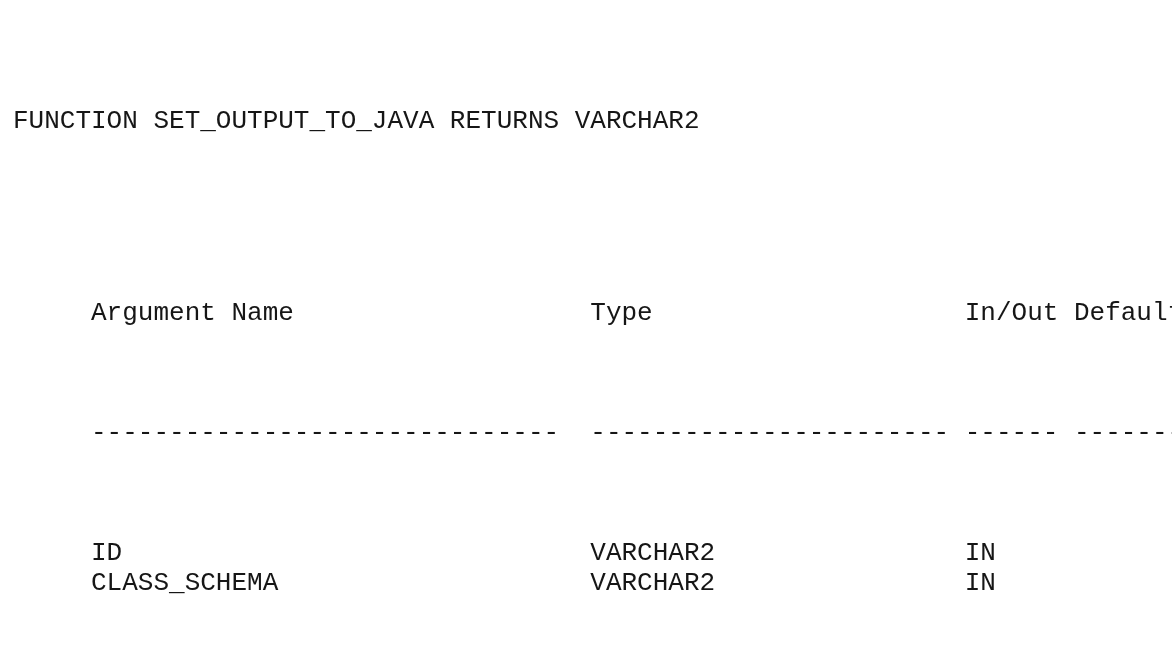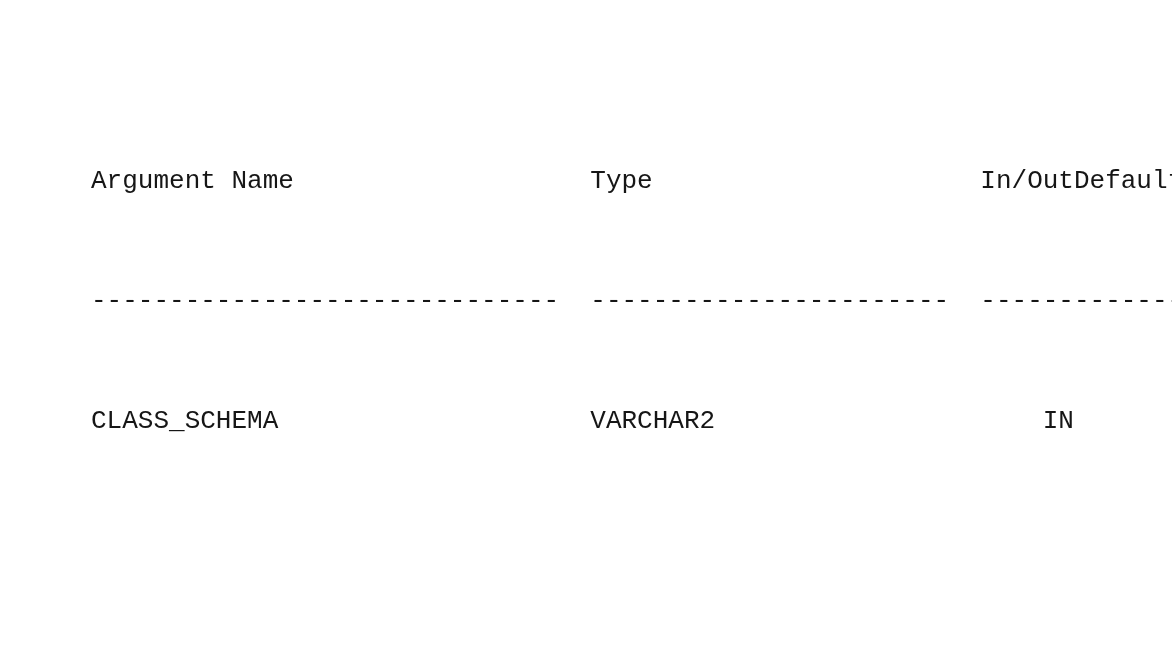--- a/index.html
+++ b/index.html
@@ -17,39 +17,43 @@
     padding: 16px 0 0 13px;
     white-space: pre;
   }
   .line { white-space: pre; height: 30px; }
   .indent { padding-left: 1ch; }
   .cell {
     display: inline-block;
     vertical-align: top;
     white-space: pre;
     overflow: visible;
+    margin-top: 42px;
   }
   .c-name    { width: 32ch; }
   .c-type    { width: 24ch; }
-  .c-inout   { width: 7ch; text-align: right;  }
+  .c-inout   { width: 7ch;  }
   .c-default { width: 8ch;  }
 </style>
 </head>
 <body>
 
 <div class="console">
 
+  <div class="line">FUNCTION SET_OUTPUT_TO_JAVA RETURNS VARCHAR2</div>
 
   <div class="line indent">
     <span class="cell c-name">Argument Name</span><span class="cell c-type">Type</span><span class="cell c-inout">In/Out</span><span class="cell c-default">Default?</span>
   </div>
 
   <div class="line indent">
     <span class="cell c-name">------------------------------</span><span class="cell c-type">-----------------------</span><span class="cell c-inout">------</span><span class="cell c-default">--------</span>
   </div>
 
   <div><div class="line indent">
+    <span class="cell c-name">ID</span><span class="cell c-type">VARCHAR2</span><span class="cell c-inout">IN</span><span class="cell c-default"></span>
+  </div><div class="line indent">
     <span class="cell c-name">CLASS_SCHEMA</span><span class="cell c-type">VARCHAR2</span><span class="cell c-inout">IN</span><span class="cell c-default"></span>
   </div><div class="line indent">
     
   </div></div>
 
 </div>
 
 </body></html>

